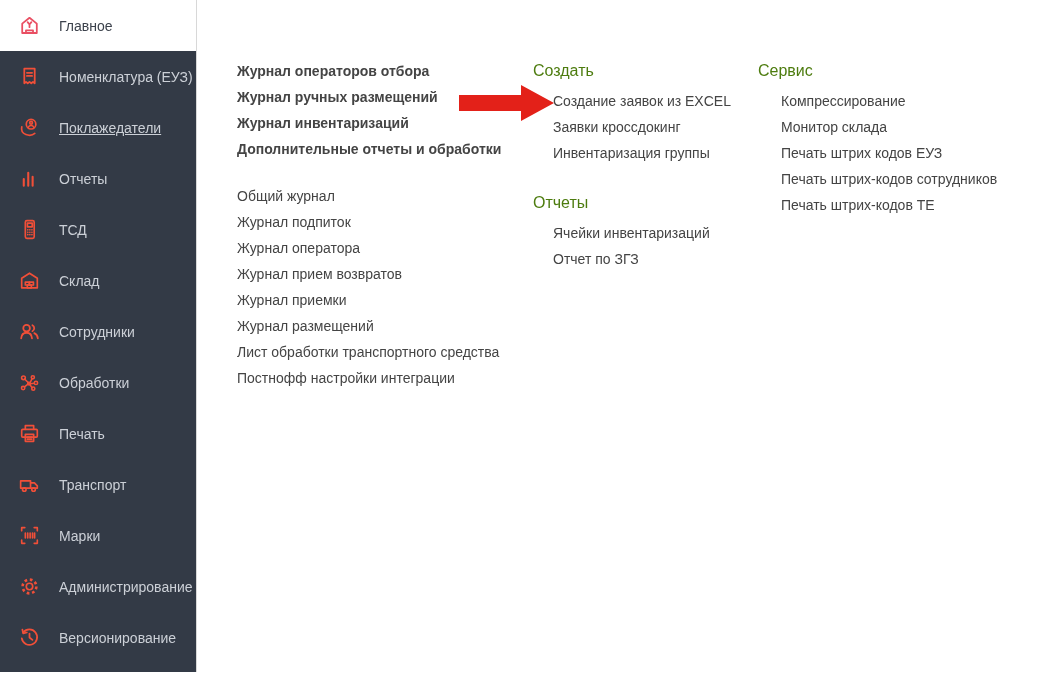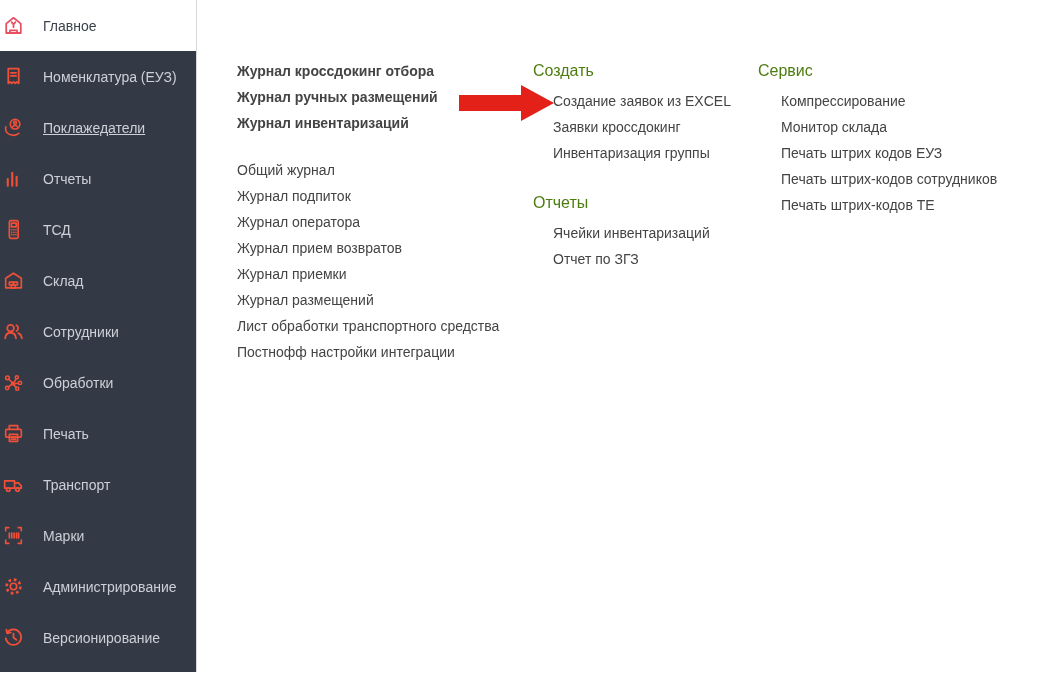--- a/index.html
+++ b/index.html
@@ -9,21 +9,21 @@
     font-family:"Liberation Sans", sans-serif;
     font-size:14px;color:#444444;
   }
   
   .sidebar{
     position:absolute;left:0;top:0;width:197px;height:672px;
     background:#333a46;border-right:1px solid #d8d8d8;box-sizing:border-box;
   }
   .srow{
     height:51px;display:flex;align-items:center;
-    padding-left:0;gap:17px;color:#ccd0d7;cursor:pointer;
+    padding-left:16px;gap:17px;color:#ccd0d7;cursor:pointer;
   }
   .srow .sicon{width:26px;height:26px;flex:none;color:#f14f38;display:flex;align-items:center;justify-content:center;}
   .srow .sicon svg{display:block;}
   .srow.active{background:#ffffff;color:#3c424c;}
   .srow.active .sicon{color:#e94f63;}
   .slabel{white-space:nowrap;}
   .slabel.u{text-decoration:underline;}
   
   .col{position:absolute;top:58px;}
   .col1{left:237px;}
@@ -195,23 +195,24 @@
         <path d="M12 8.2V12l2.8 2.3"></path>
       </svg>
     </span>
     <span class="slabel">Версионирование</span>
   </div>
 
 </nav>
 
 <div class="col col1">
   <div class="grp">
-    <a class="lnk bold">Журнал кроссдокинг отбора</a>
+    <a class="lnk bold">Журнал операторов отбора</a>
     <a class="lnk bold">Журнал ручных размещений</a>
     <a class="lnk bold">Журнал инвентаризаций</a>
+    <a class="lnk bold">Дополнительные отчеты и обработки</a>
   </div>
   <div class="grp grp2">
     <a class="lnk">Общий журнал</a>
     <a class="lnk">Журнал подпиток</a>
     <a class="lnk">Журнал оператора</a>
     <a class="lnk">Журнал прием возвратов</a>
     <a class="lnk">Журнал приемки</a>
     <a class="lnk">Журнал размещений</a>
     <a class="lnk">Лист обработки транспортного средства</a>
     <a class="lnk">Постнофф настройки интеграции</a>

